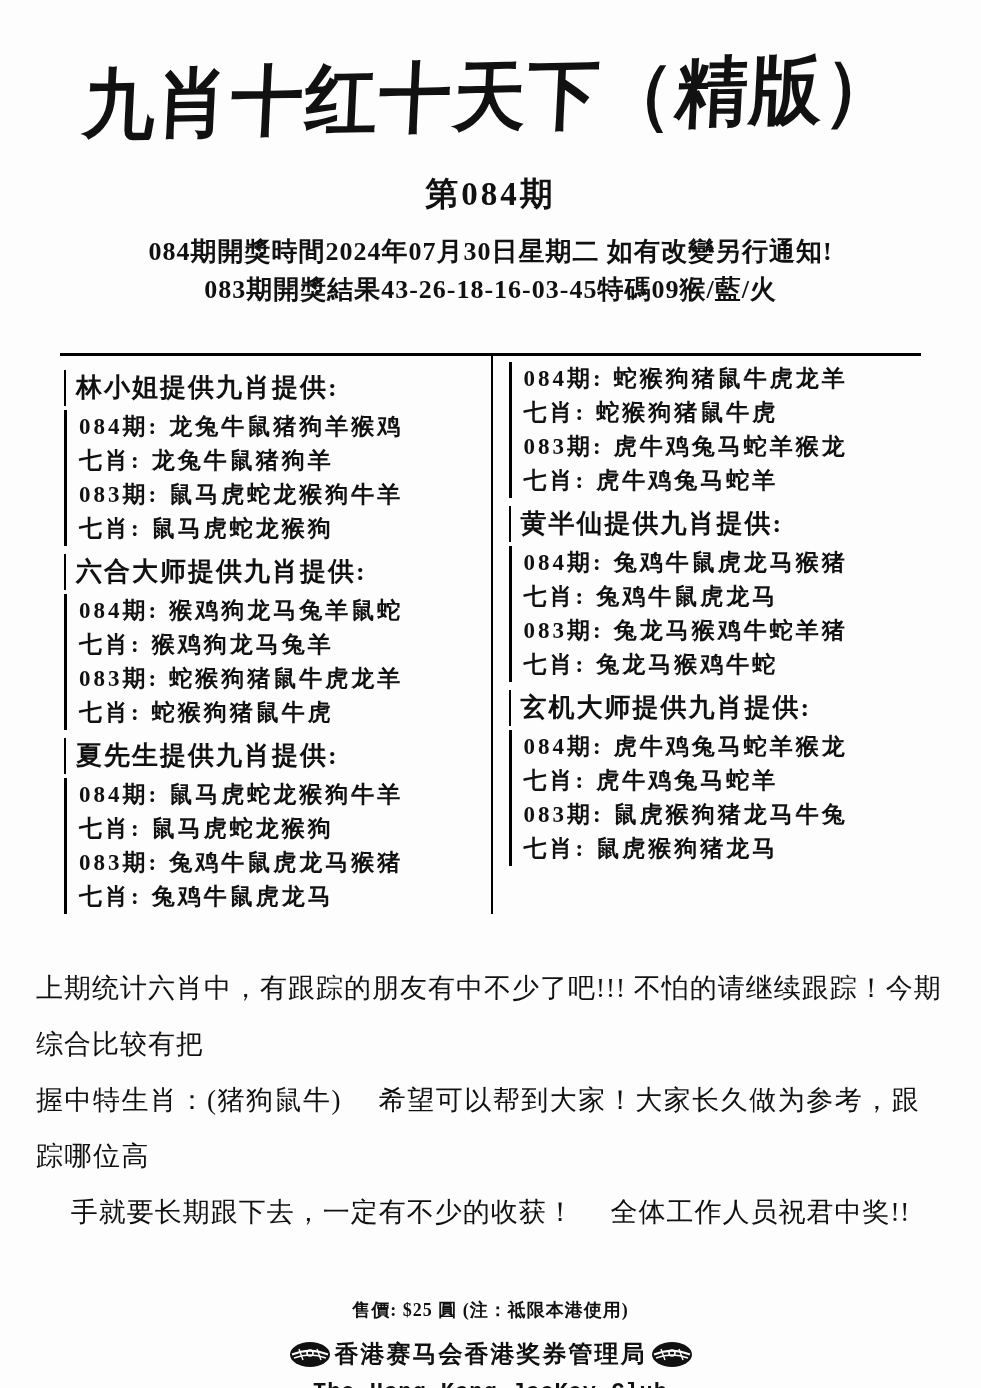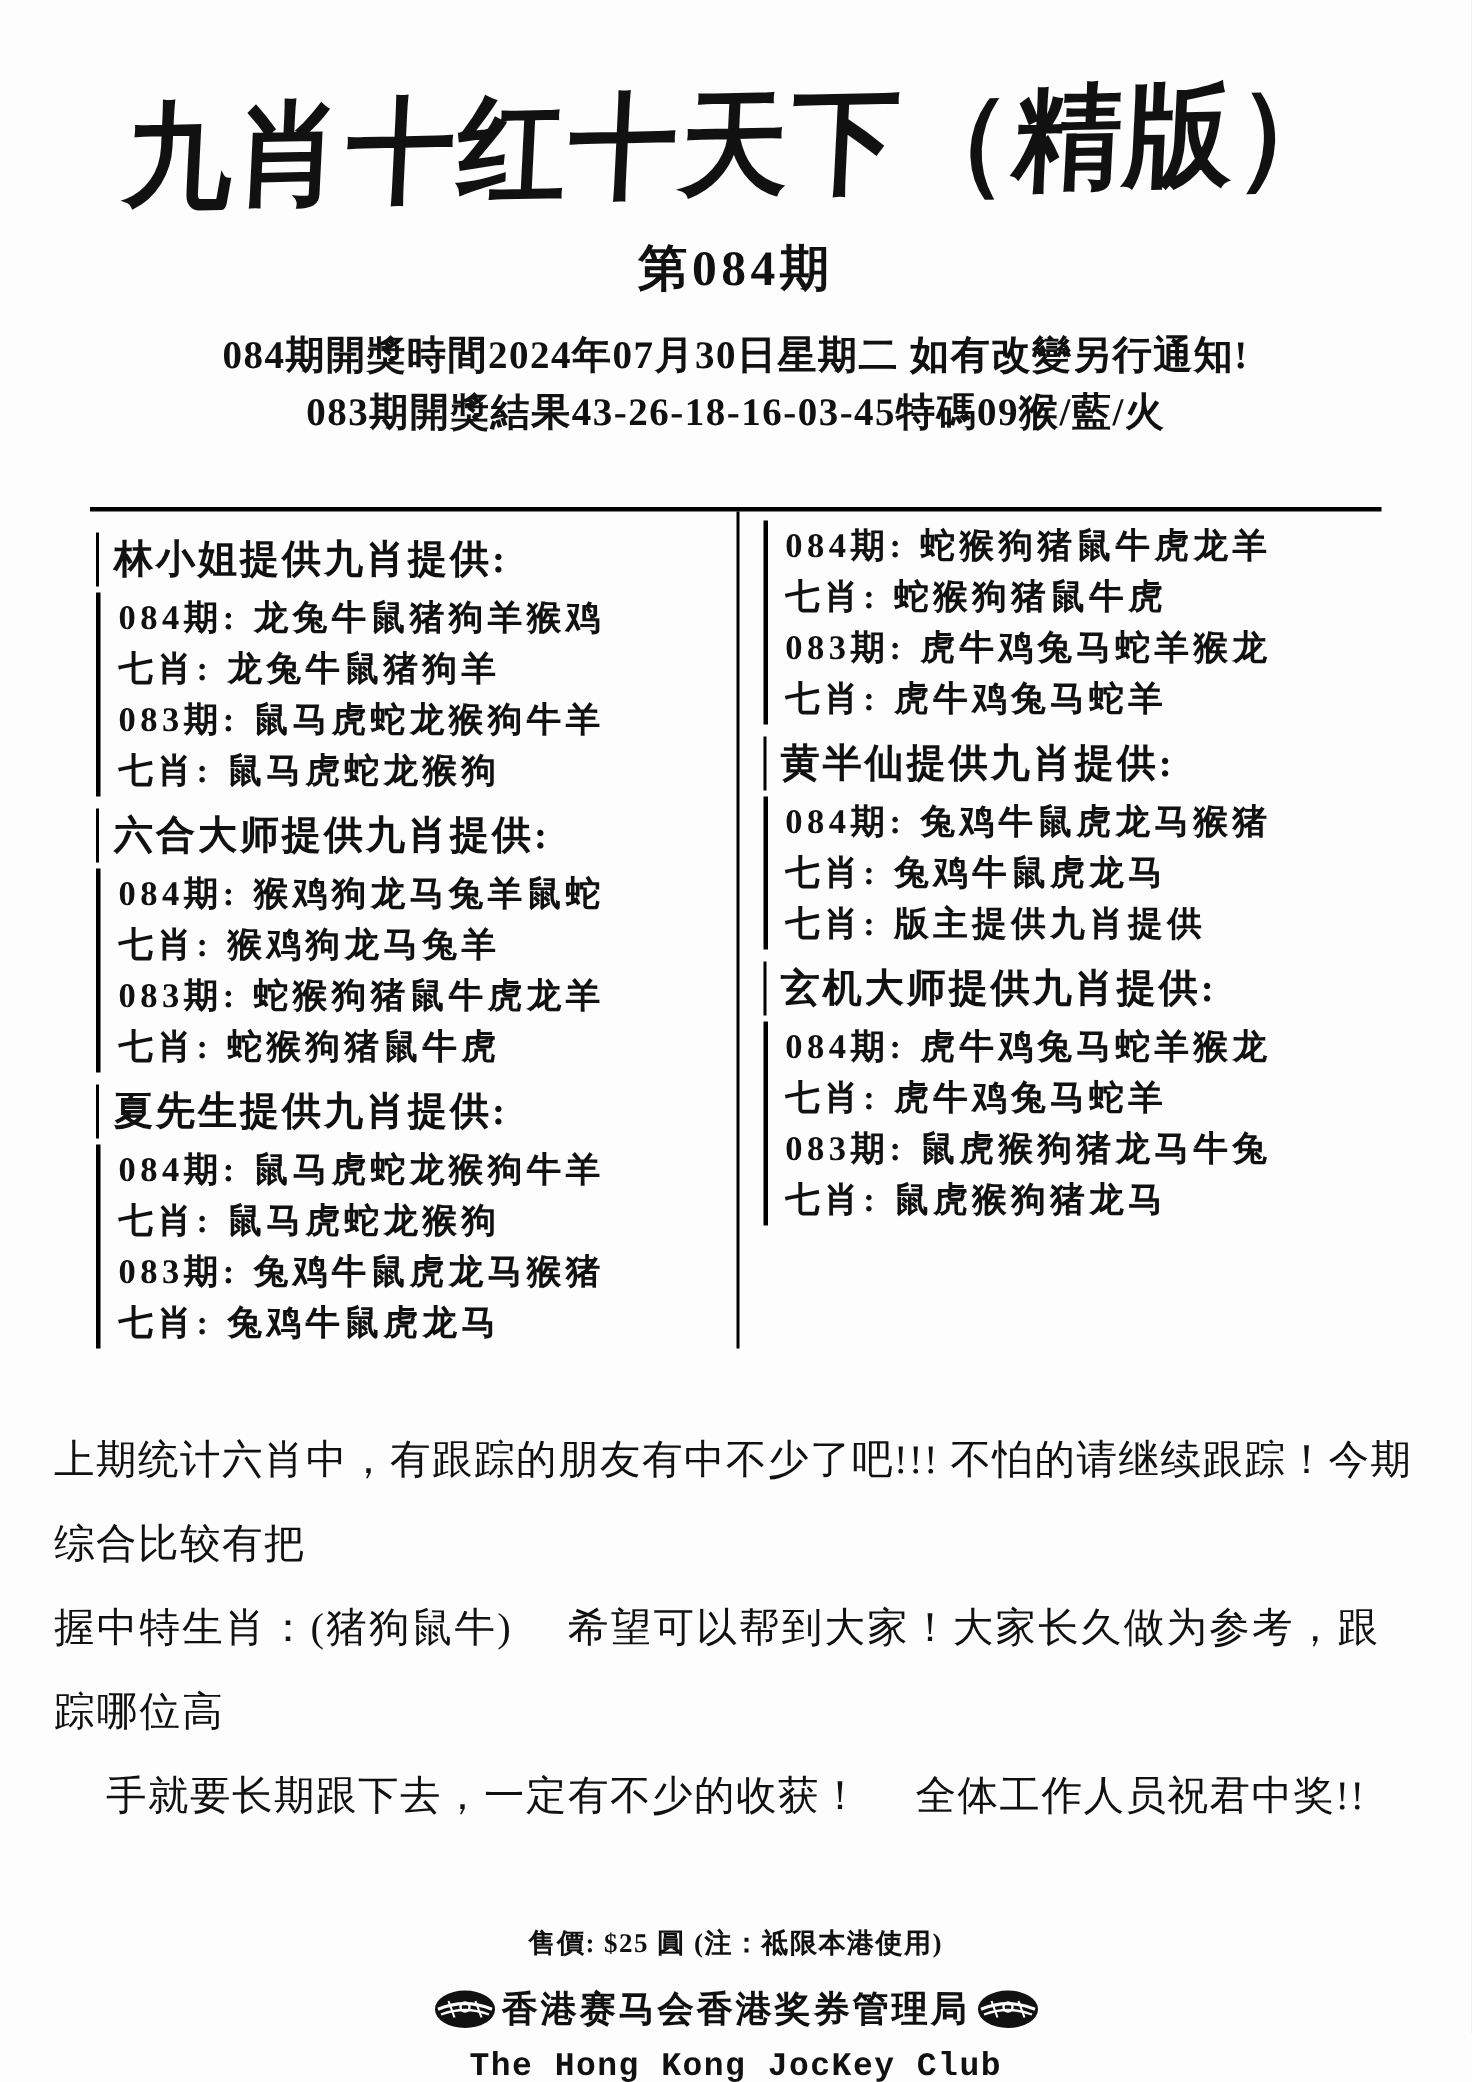--- a/index.html
+++ b/index.html
@@ -21,21 +21,21 @@
     font-weight:900;
     letter-spacing:2px;
     transform:skewX(-4deg) rotate(-1.2deg) scaleY(1.06);
     white-space:nowrap;
   }
   .issue{
     text-align:center;
     font-size:33px;
     font-weight:700;
     letter-spacing:3px;
-    margin-top:5px;
+    margin-top:20px;
   }
   .notice{
     text-align:center;
     font-size:26px;
     font-weight:600;
     letter-spacing:1px;
     line-height:38px;
   }
   .notice.first{margin-top:16px;}
   
@@ -175,21 +175,22 @@
           <div class="row"><span class="lbl">083期:</span><span class="val">虎牛鸡兔马蛇羊猴龙</span></div>
           <div class="row"><span class="lbl">七肖:</span><span class="val">虎牛鸡兔马蛇羊</span></div>
         </div>
       </div>
 
       <div class="tip-section">
         <h2 class="sec-title">黄半仙提供九肖提供:</h2>
         <div class="rows">
           <div class="row"><span class="lbl">084期:</span><span class="val">兔鸡牛鼠虎龙马猴猪</span></div>
           <div class="row"><span class="lbl">七肖:</span><span class="val">兔鸡牛鼠虎龙马</span></div>
-          <div class="row"><span class="lbl">七肖:</span><span class="val">版主提供九肖提供</span></div>
+          <div class="row"><span class="lbl">083期:</span><span class="val">兔龙马猴鸡牛蛇羊猪</span></div>
+          <div class="row"><span class="lbl">七肖:</span><span class="val">兔龙马猴鸡牛蛇</span></div>
         </div>
       </div>
 
       <div class="tip-section">
         <h2 class="sec-title">玄机大师提供九肖提供:</h2>
         <div class="rows">
           <div class="row"><span class="lbl">084期:</span><span class="val">虎牛鸡兔马蛇羊猴龙</span></div>
           <div class="row"><span class="lbl">七肖:</span><span class="val">虎牛鸡兔马蛇羊</span></div>
           <div class="row"><span class="lbl">083期:</span><span class="val">鼠虎猴狗猪龙马牛兔</span></div>
           <div class="row"><span class="lbl">七肖:</span><span class="val">鼠虎猴狗猪龙马</span></div>

